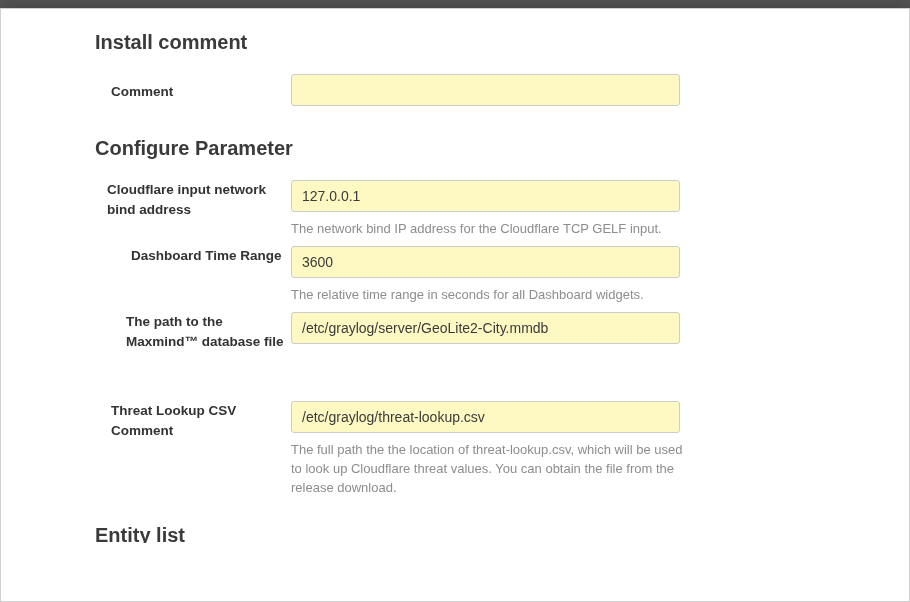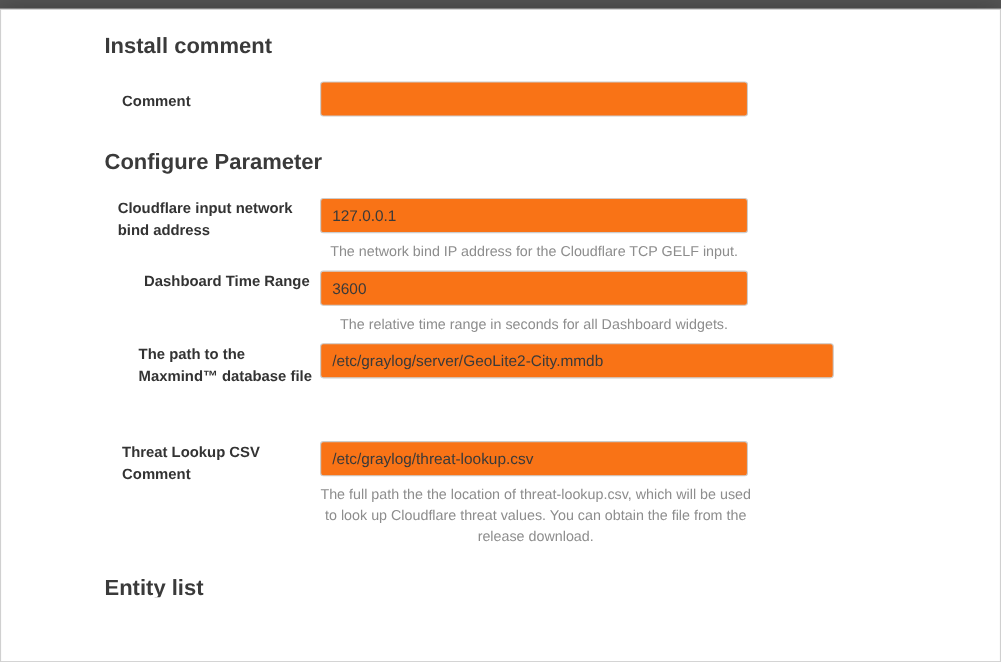--- a/index.html
+++ b/index.html
@@ -112,30 +112,29 @@
   .field-input {
     position: absolute;
     height: 32px;
     box-sizing: border-box;
     border: 1px solid #cccccc;
     border-radius: 3px;
     padding: 4px 10px;
     font-size: 14px;
     color: #3a3a3a;
     font-family: "Liberation Sans", sans-serif;
-    background: #f97316;
+    background: #fef9c3;
     outline: none;
   }
 
   .help-text {
     position: absolute;
     font-size: 13px;
     color: #8d8d8d;
     line-height: 1.45;
-    text-align: center;
   }
 </style>
 </head>
 <body>
 
 <div class="backdrop">
   <div class="page-strip"></div>
   <div class="page-strip2"></div>
   <div class="green-chip"></div>
 </div>
@@ -154,21 +153,21 @@
 
     <div class="field-label" style="left:106px; top:171px; width:160px;">Cloudflare input network bind address</div>
     <input class="field-input" style="left: 290px; top: 171px; width: 389px;" id="inp0" value="127.0.0.1">
     <div class="help-text" style="left:290px; top:211px; width:389px;">The network bind IP address for the Cloudflare TCP GELF input.</div>
 
     <div class="field-label" style="left:110px; top:237px; width:160px;padding-left:20px;">Dashboard Time Range</div>
     <input class="field-input" style="left: 290px; top: 237px; width: 389px;" id="inp1" value="3600">
     <div class="help-text" style="left:290px; top:277px; width:389px;">The relative time range in seconds for all Dashboard widgets.</div>
 
     <div class="field-label" style="left:110px; top:303px; width:165px;margin-left:15px;">The path to the Maxmind™ database file</div>
-    <input class="field-input" style="left: 290px; top: 303px; width: 467px;" id="inp2" value="/etc/graylog/server/GeoLite2-City.mmdb">
+    <input class="field-input" style="left: 290px; top: 303px; width: 389px;" id="inp2" value="/etc/graylog/server/GeoLite2-City.mmdb">
 
     <div class="field-label" style="left:110px; top:392px; width:165px;">Threat Lookup CSV Comment</div>
     <input class="field-input" style="left: 290px; top: 392px; width: 389px;" id="inp3" value="/etc/graylog/threat-lookup.csv">
     <div class="help-text" style="left:290px; top:432px; width:392px;">The full path the the location of threat-lookup.csv, which will be used to look up Cloudflare threat values. You can obtain the file from the release download.</div>
 
     <div class="section-title" style="left:94px; top:515px;">Entity list</div>
 
   </div>
 </div>
 

